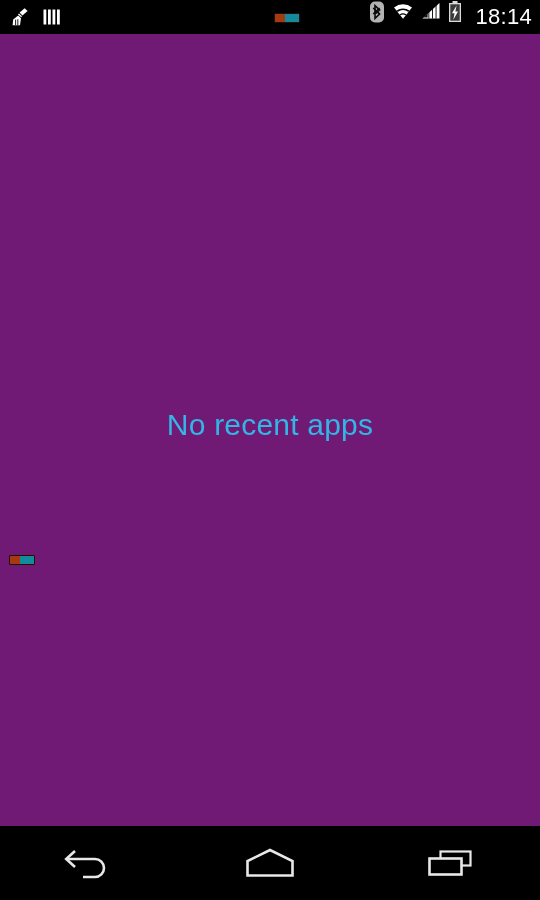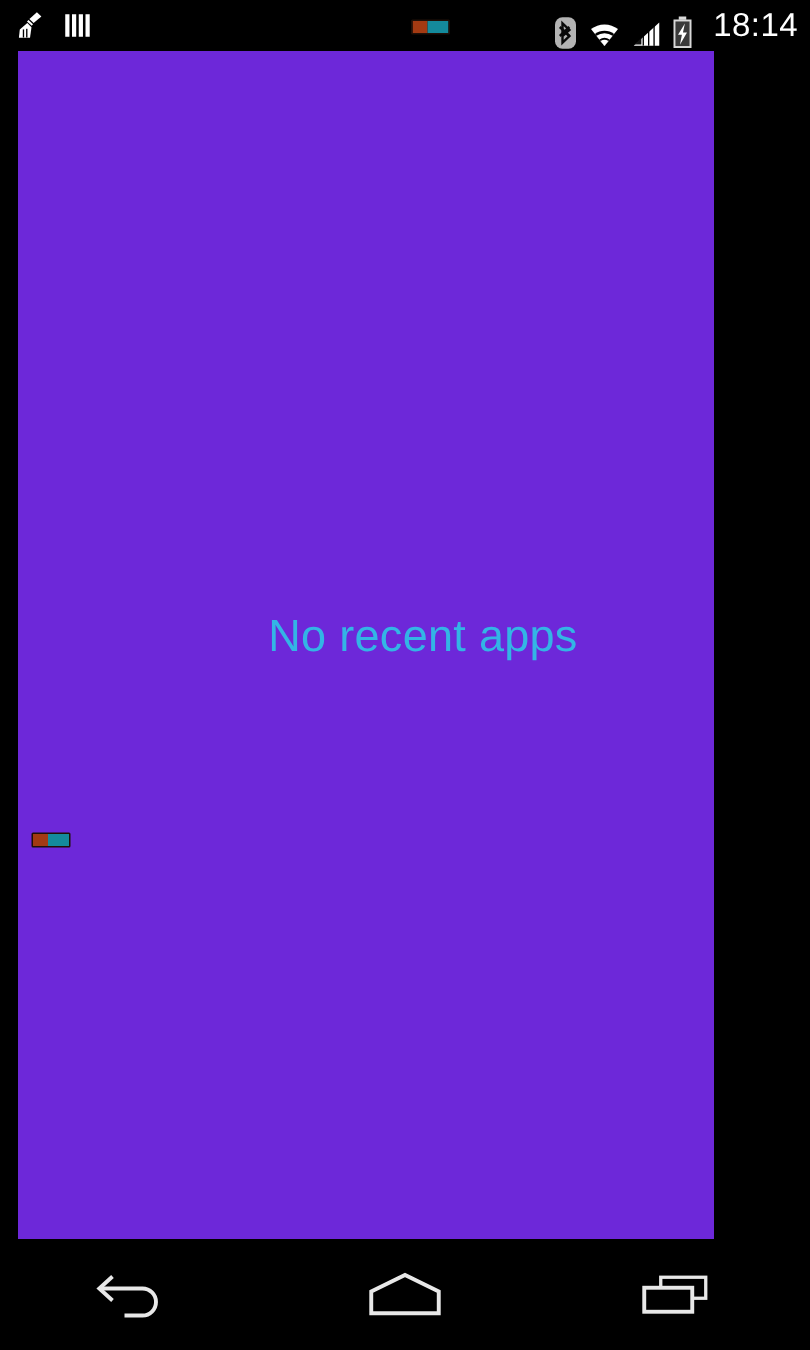--- a/index.html
+++ b/index.html
@@ -44,21 +44,21 @@
     position: absolute;
     left: 274px;
     top: 13px;
   }
   .status-right {
     position: absolute;
     right: 8px;
     top: 0;
     height: 34px;
     display: flex;
-    align-items: flex-end;
+    align-items: flex-start;
     gap: 5px;
   }
   .sicon {
     display: block;
     line-height: 0;
   }
   #clock {
     color: #ffffff;
     font-size: 22px;
     letter-spacing: 0.3px;
@@ -83,25 +83,25 @@
     background: #a33a12;
   }
   .minibar .seg-b {
     width: 60%;
     background: #148a9c;
   }
 
   
   #recents-area {
     position: absolute;
-    left: 12px;
+    left: 0;
     top: 34px;
-    width: 464px;
+    width: 540px;
     height: 792px;
-    background: #6d28d9;
+    background: #701a75;
   }
   #no-recent-apps {
     position: absolute;
     left: 0;
     top: 0;
     width: 540px;
     height: 792px;
     display: flex;
     align-items: center;
     justify-content: center;

